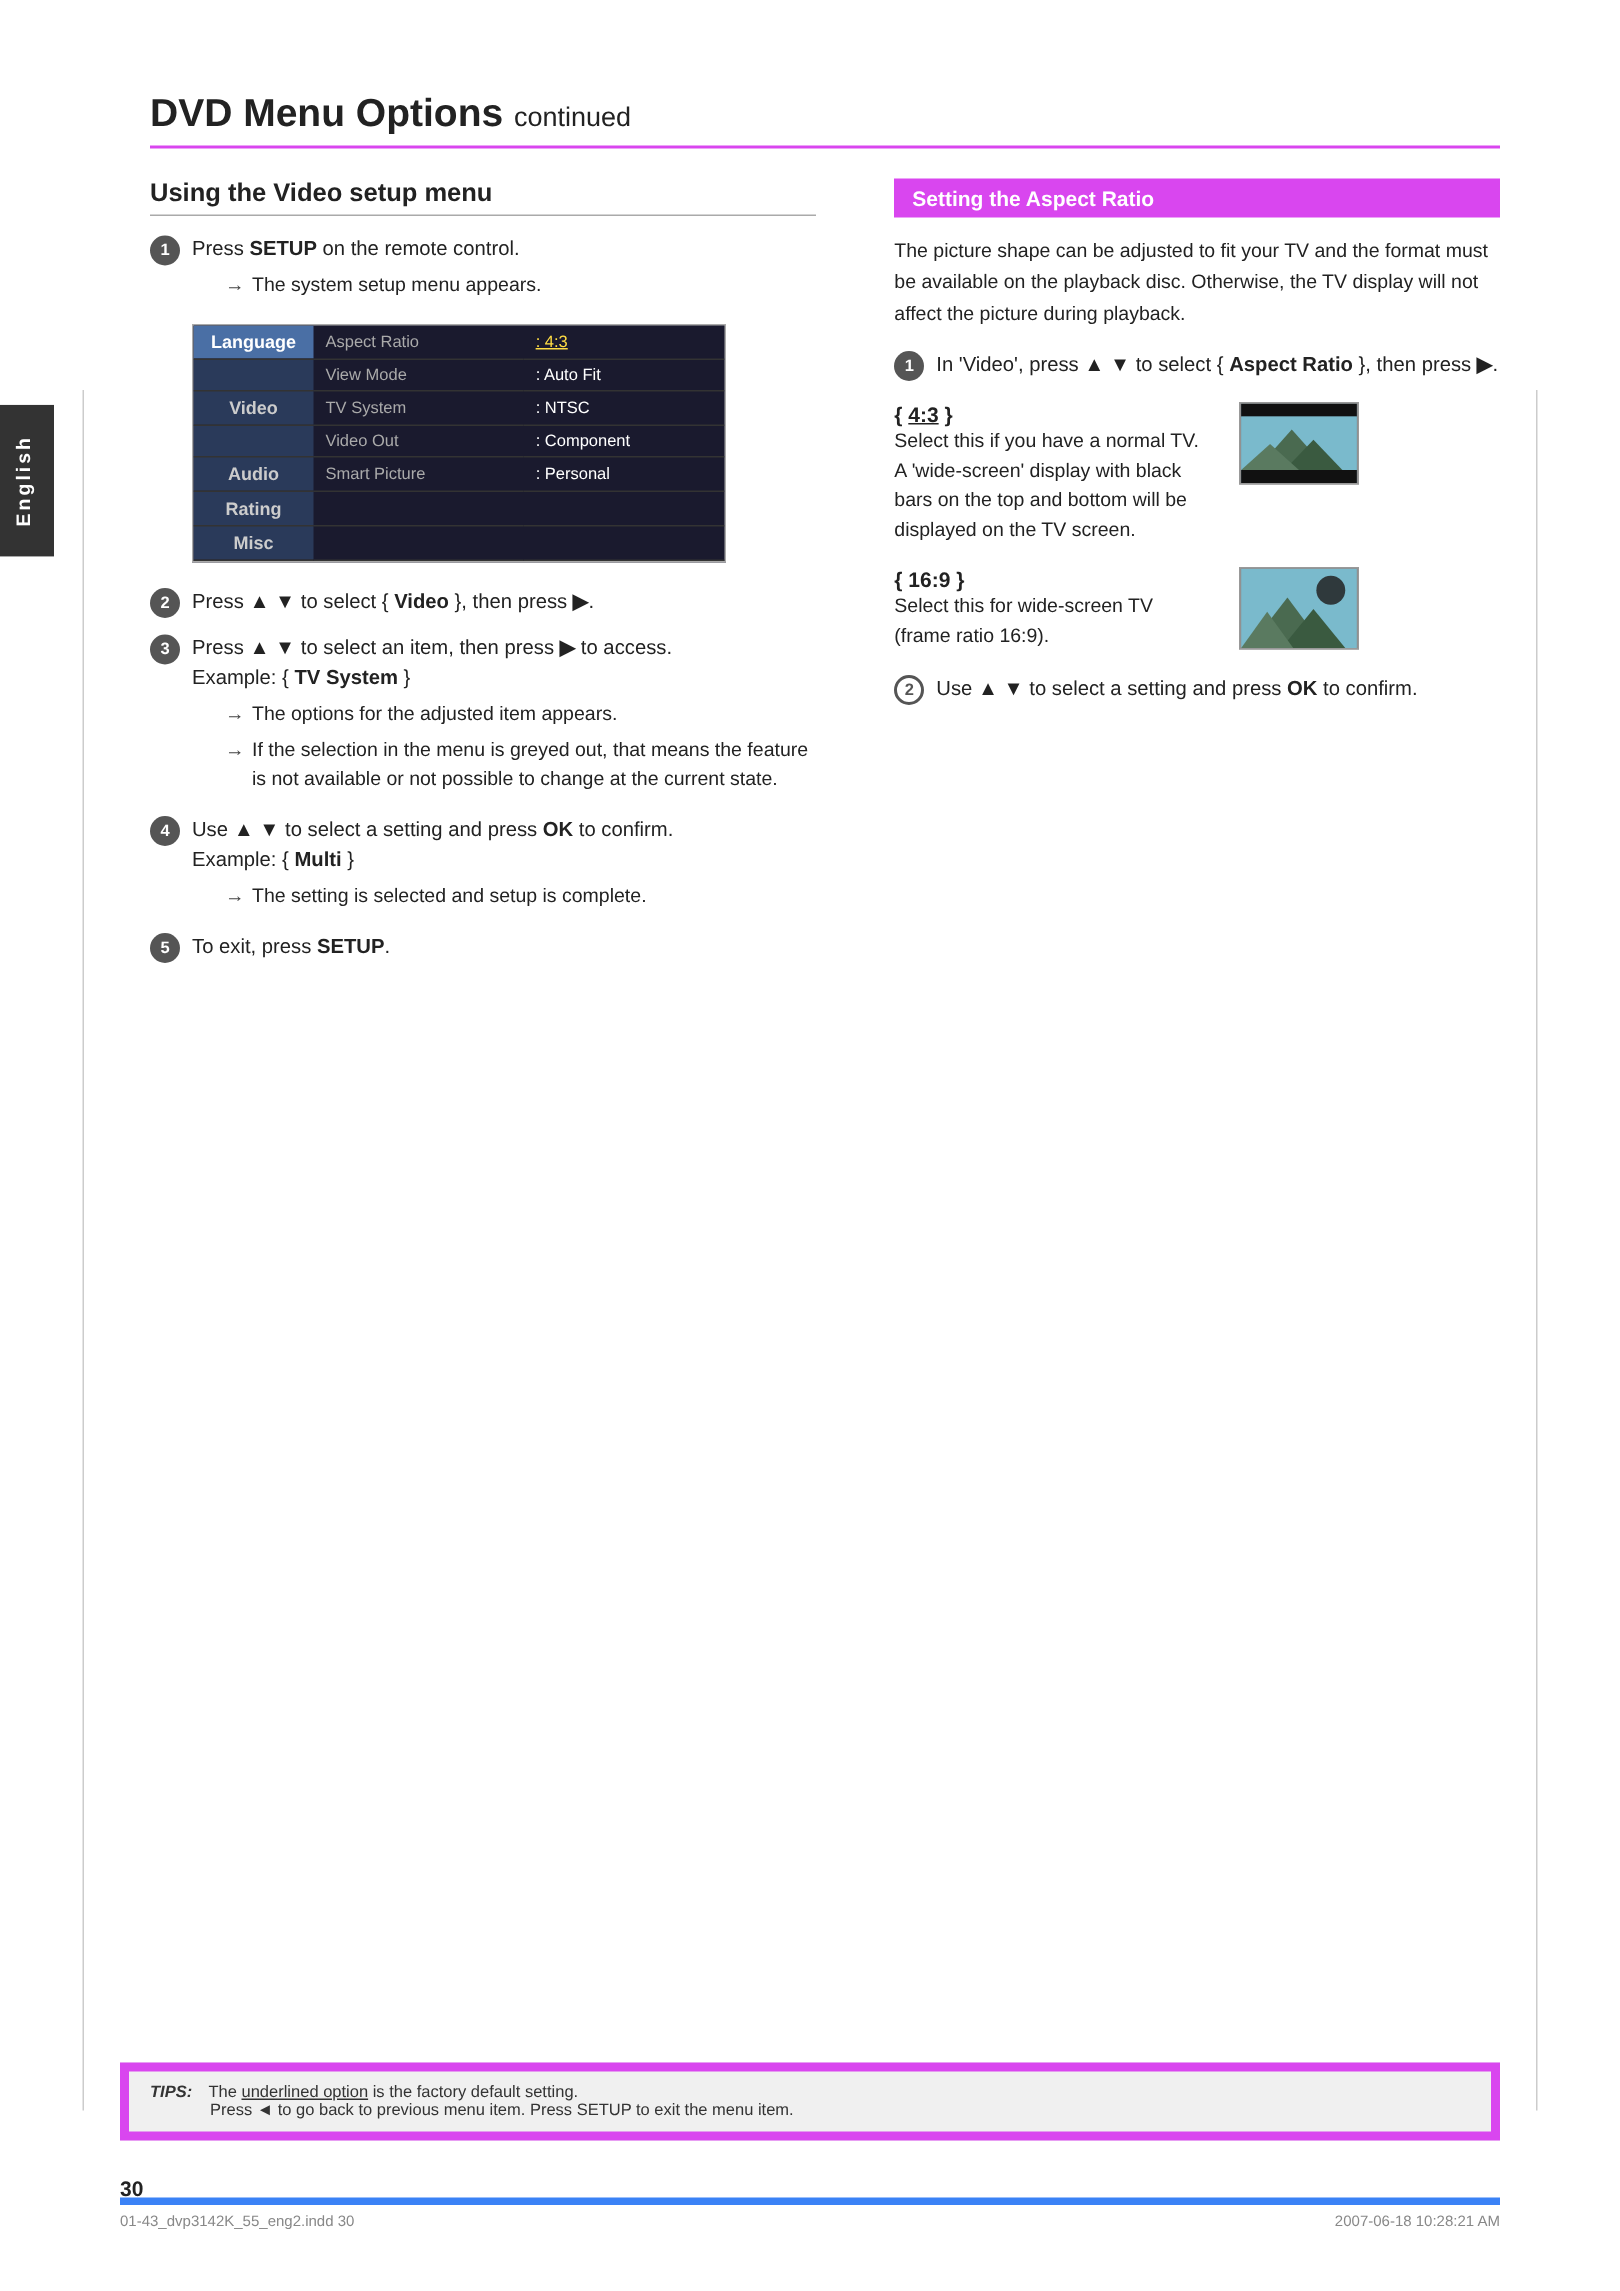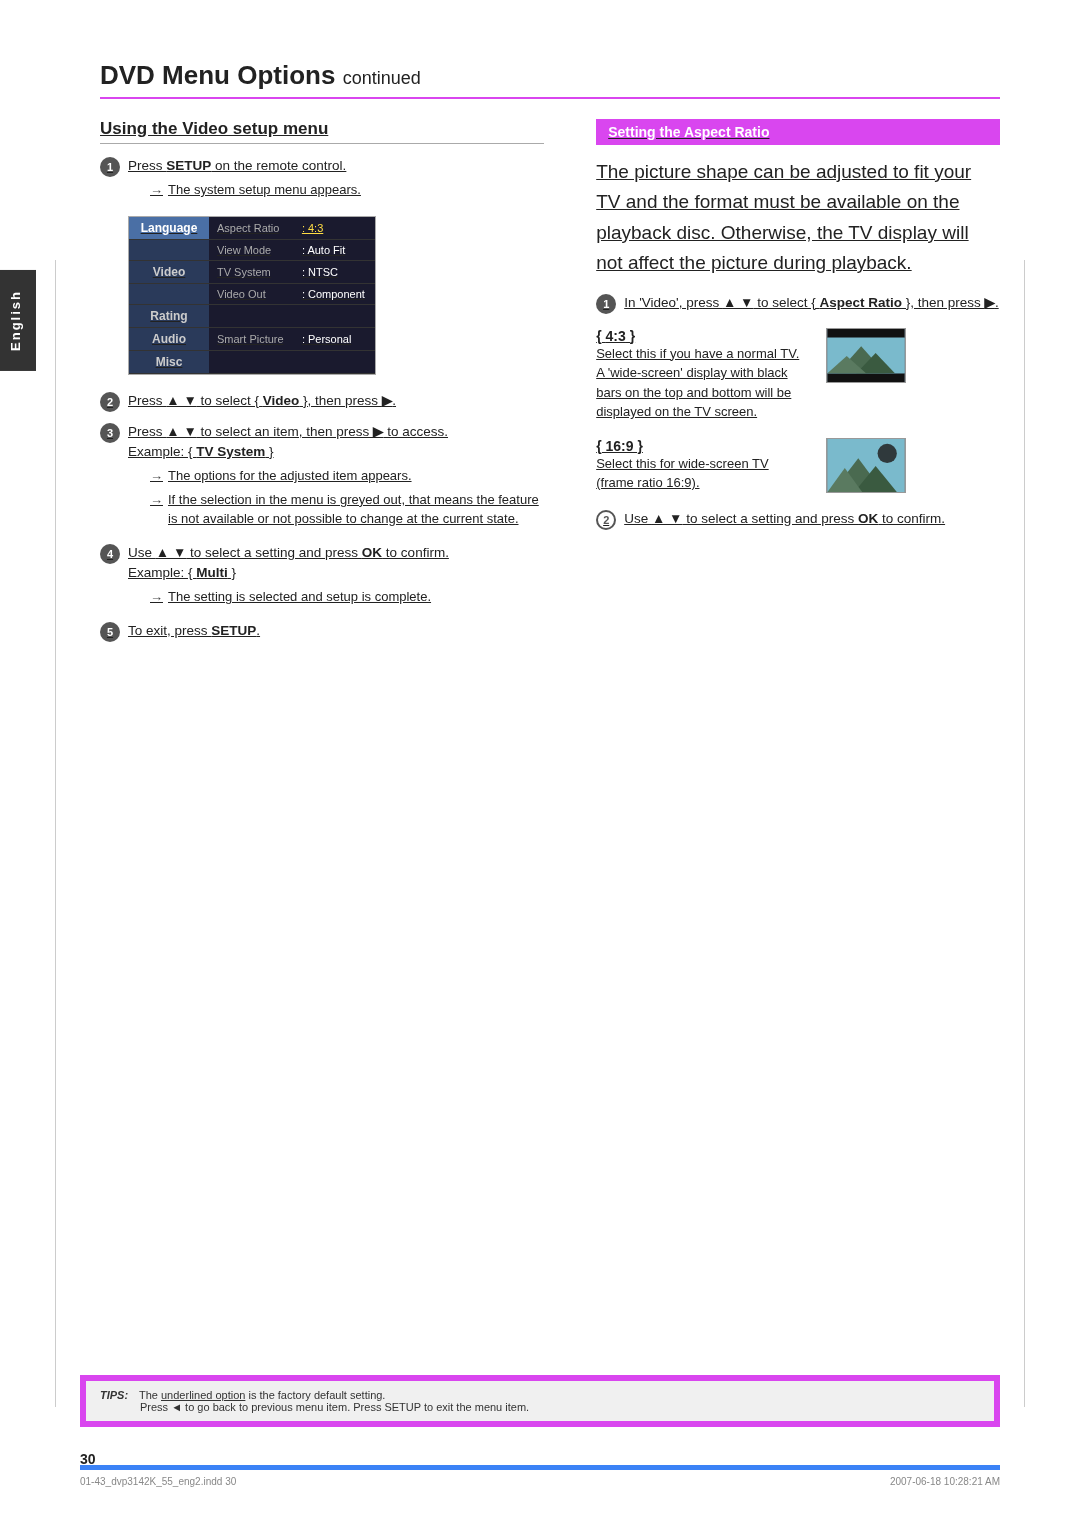--- a/index.html
+++ b/index.html
@@ -53,21 +53,20 @@
     .page-title .continued {
       font-size: 18px;
       font-weight: normal;
     }
 
     
     .two-col {
       display: flex;
       gap: 52px;
       margin-top: 20px;
-      text-decoration: underline;
     }
 
     .left-col {
       flex: 1.1;
     }
 
     .right-col {
       flex: 1;
     }
 
@@ -153,21 +152,21 @@
       line-height: 1.5;
     }
 
     
     .menu-box {
       border: 1px solid #aaa;
       background: #1a1a2e;
       color: #fff;
       margin: 12px 0 16px 0;
       font-size: 12px;
-      width: 248px;
+      width: 356px;
       padding: 0;
       overflow: hidden;
     }
 
     .menu-table {
       width: 100%;
       border-collapse: collapse;
     }
 
     .menu-table td {
@@ -368,28 +367,28 @@
               <td class="menu-left">Video</td>
               <td class="menu-right-key">TV System</td>
               <td class="menu-right-val">: NTSC</td>
             </tr>
             <tr>
               <td class="menu-left"></td>
               <td class="menu-right-key">Video Out</td>
               <td class="menu-right-val">: Component</td>
             </tr>
             <tr>
+              <td class="menu-left">Audio</td>
+              <td class="menu-right-key">Smart Picture</td>
+              <td class="menu-right-val">: Personal</td>
+            </tr>
+            <tr>
               <td class="menu-left">Rating</td>
               <td class="menu-right-key"></td>
               <td class="menu-right-val"></td>
-            </tr>
-            <tr>
-              <td class="menu-left">Audio</td>
-              <td class="menu-right-key">Smart Picture</td>
-              <td class="menu-right-val">: Personal</td>
             </tr>
             <tr>
               <td class="menu-left">Misc</td>
               <td class="menu-right-key"></td>
               <td class="menu-right-val"></td>
             </tr>
           </tbody>
             </table>
         </div>
       </div>
@@ -437,21 +436,21 @@
       </div>
 
     </div>
 
     <div class="right-col">
 
       <div class="box-heading">
         <span>Setting the Aspect Ratio</span>
       </div>
 
-      <p style="font-size:19px; line-height:1.6; margin-bottom: 14px;">The picture shape can be adjusted to fit your TV and the format must be available on the playback disc. Otherwise, the TV display will not affect the picture during playback.</p>
+      <p style="font-size:13px; line-height:1.6; margin-bottom: 14px;">The picture shape can be adjusted to fit your TV and the format must be available on the playback disc. Otherwise, the TV display will not affect the picture during playback.</p>
 
       <div class="step" style="margin-bottom: 14px;">
         <span class="step-circle">1</span>
         <div class="step-content">
           In 'Video', press <b>▲ ▼</b> to select { <b>Aspect Ratio</b> }, then press <b>▶</b>.
         </div>
       </div>
 
       <div class="aspect-option">
         <div class="aspect-option-header">

